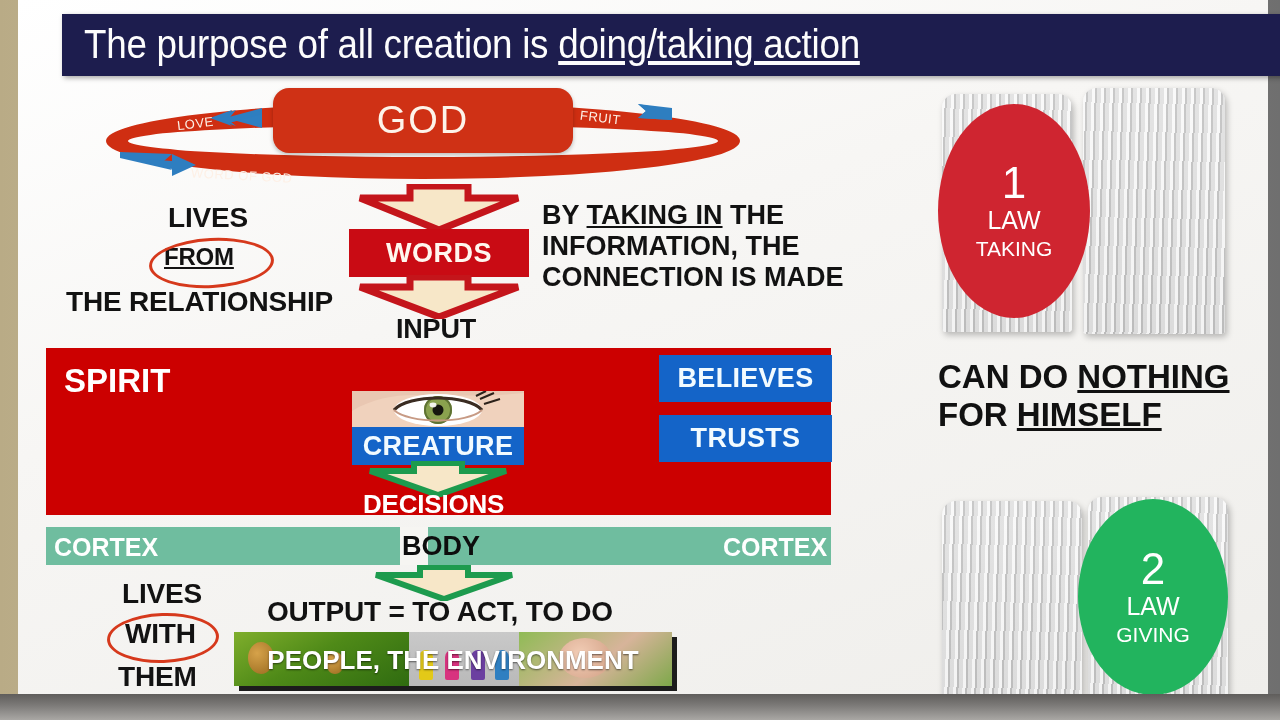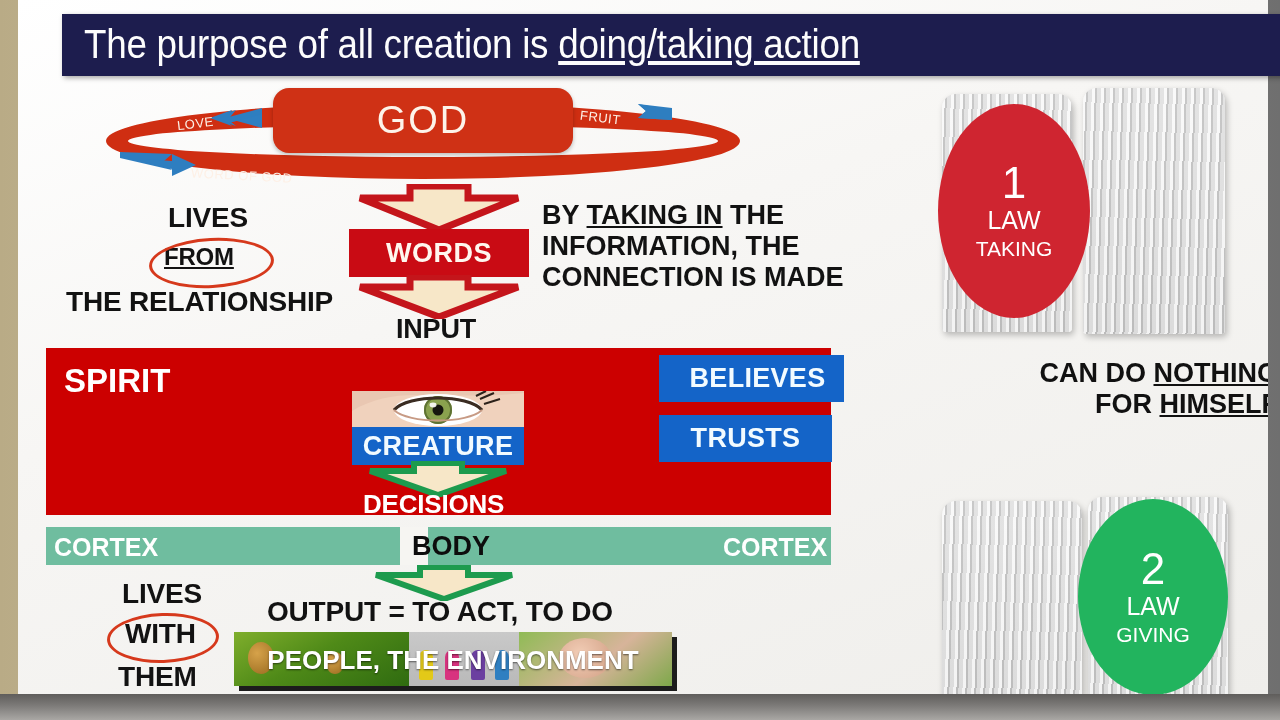--- a/index.html
+++ b/index.html
@@ -121,45 +121,44 @@
     color: #f2fbff; font-weight: bold;
     font-family: "Liberation Sans Narrow", "Liberation Sans", sans-serif;
     font-size: 27px; letter-spacing: .3px;
   }
   #identity { left: 334px; top: 353px; width: 172px; height: 38px; }
   #creature { left: 334px; top: 427px; width: 172px; height: 38px; }
   #eyestrip {
     position: absolute; left: 334px; top: 391px; width: 172px; height: 36px;
     overflow: hidden; background: #e6c3ae;
   }
-  #believes { left: 641px; top: 355px; width: 173px; height: 47px; padding-left: 12px; }
+  #believes { left: 641px; top: 355px; width: 173px; height: 47px; }
   #trusts   { left: 641px; top: 415px; width: 173px; height: 47px; }
   #decisions {
     left: 345px; top: 489px; font-size: 26px; color: #ffffff;
   }
   
   #cortexband {
     position: absolute; left: 28px; top: 527px; width: 785px; height: 38px;
     background: #6fbd9f;
   }
   #whitegap {
     position: absolute; left: 382px; top: 527px; width: 28px; height: 38px;
     background: #f6f5f2;
   }
   .cortexlabel {
     position: absolute; top: 533px; color: #ffffff; font-weight: bold;
     font-size: 25px; font-family: "Liberation Sans Narrow", "Liberation Sans", sans-serif;
   }
   #cortex-l { left: 36px; }
   #cortex-r { left: 705px; }
   #bodylabel {
-    position: absolute; left: 382px; top: 531px; width: 80px; text-align: left;
+    position: absolute; left: 382px; top: 531px; width: 80px; text-align: right;
     color: #0d0d0d; font-weight: bold; font-size: 27px;
     font-family: "Liberation Sans Narrow", "Liberation Sans", sans-serif;
-    padding-left: 12px;
   }
 
   
   #lives2 { left: 104px; top: 578px; font-size: 28px; }
   #with2  { left: 107px; top: 618px; font-size: 28px; }
   #them2  { left: 100px; top: 661px; font-size: 28px; }
   #ellipse-with {
     position: absolute; left: 89px; top: 613px; width: 106px; height: 44px;
     border: 3px solid #d6391c; border-radius: 50%;
     transform: rotate(-2deg);
@@ -205,22 +204,22 @@
     display: flex; flex-direction: column; align-items: center; justify-content: center;
     color: #ffffff;
     font-family: "Liberation Sans Narrow", "Liberation Sans", sans-serif;
   }
   .ellipse-badge .num { font-size: 44px; line-height: 1; }
   .ellipse-badge .law { font-size: 25px; line-height: 1.25; }
   .ellipse-badge .sub { font-size: 21px; line-height: 1.2; }
   #badge1 { background: #cf2530; }
   #badge2 { background: #22b45e; }
   #midtext {
-    position: absolute; left: 920px; top: 358px; width: 340px; text-align: right;
-    color: #111111; font-weight: bold; font-size: 27px; line-height: 1.15;
+    position: absolute; left: 920px; top: 358px; width: 340px; text-align: left;
+    color: #111111; font-weight: bold; font-size: 33px; line-height: 1.15;
     font-family: "Liberation Sans Narrow", "Liberation Sans", sans-serif;
   }
 </style>
 </head>
 <body>
 
 <div id="frame">
   <div id="slide">
 
     <div id="ring"></div>

